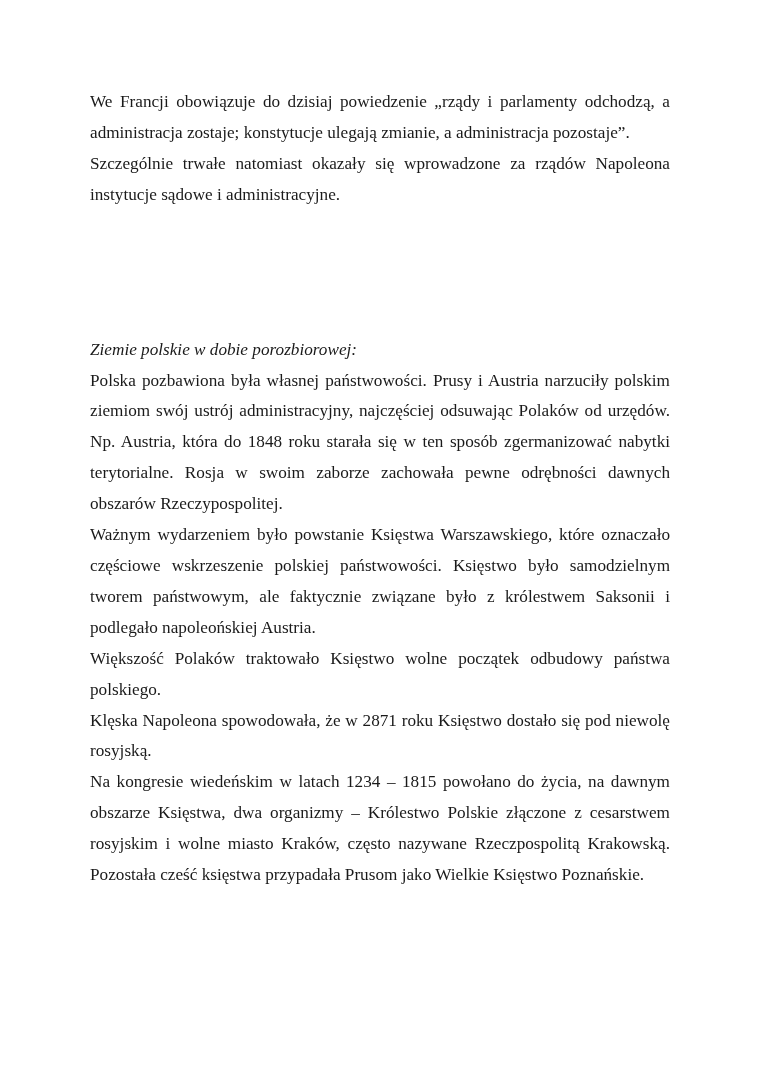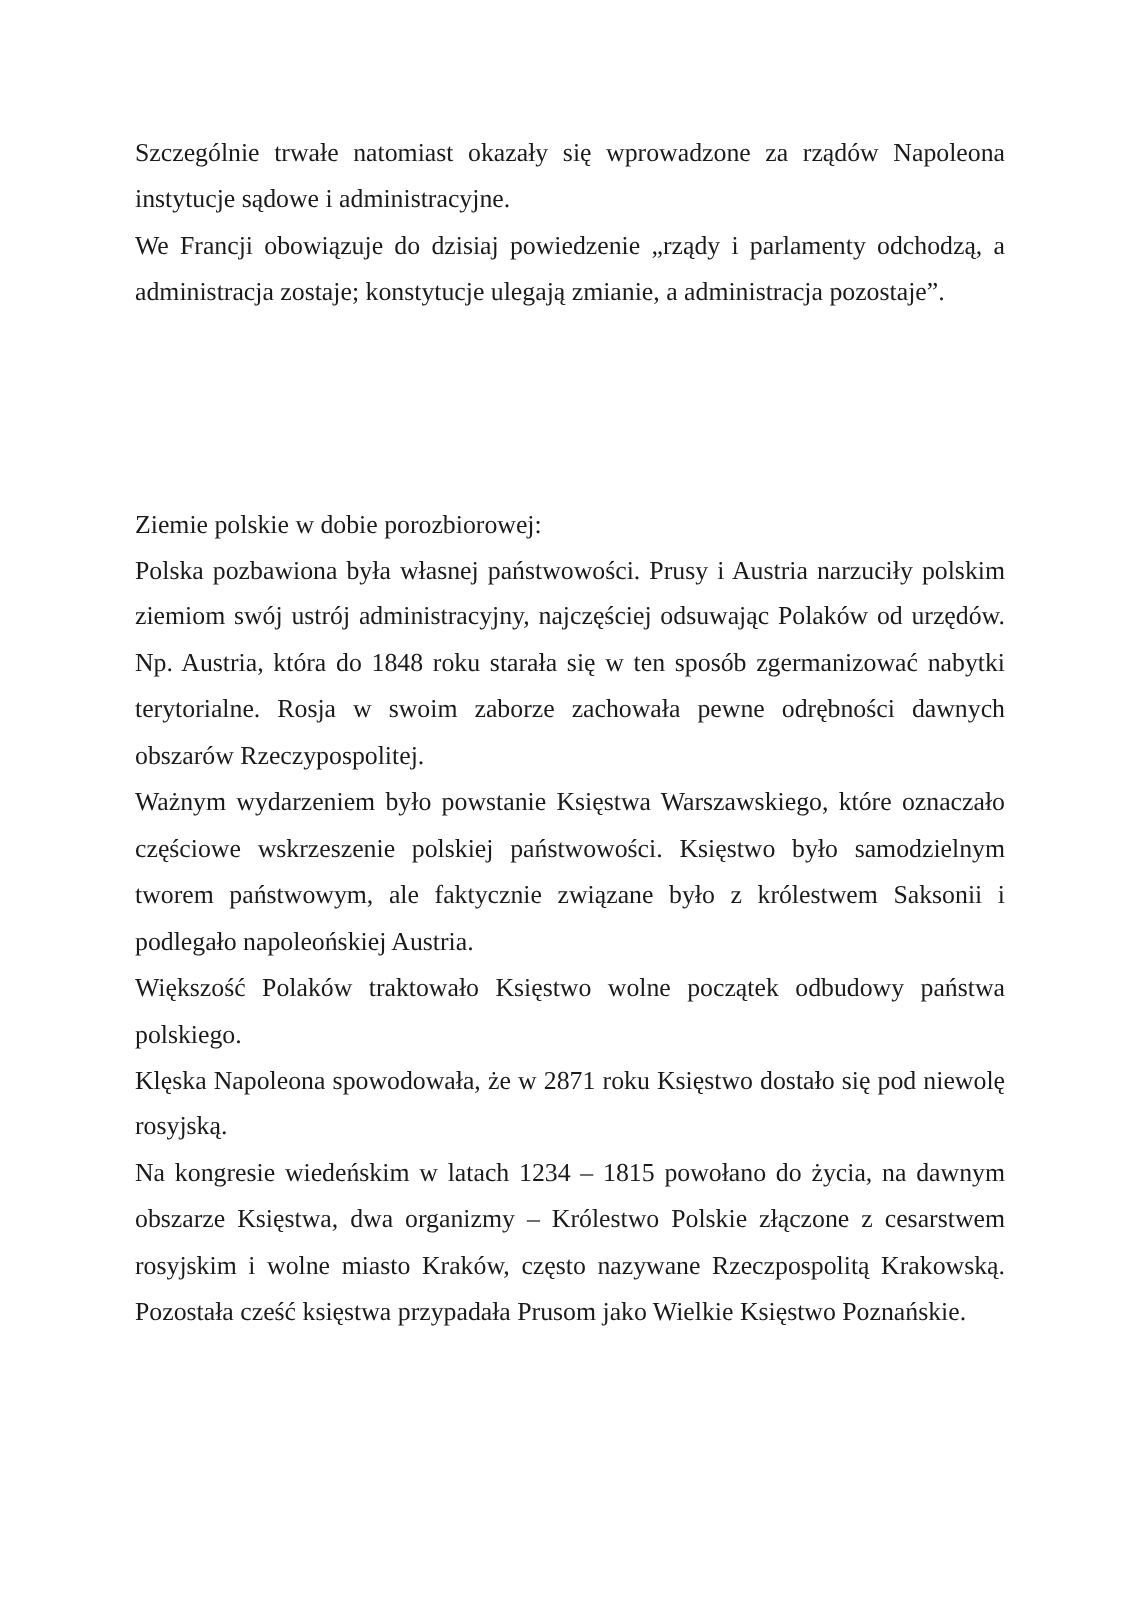--- a/index.html
+++ b/index.html
@@ -27,29 +27,30 @@
       margin: 0;
       padding: 0;
     }
     .justify {
       text-align: justify;
     }
     .gap {
       height: 124px;
     }
     .heading {
+      font-style: italic;
       margin: 0;
     }
   </style>
 </head>
 <body>
 
 <div class="page">
+  <p class="para justify">We Francji obowiązuje do dzisiaj powiedzenie „rządy i parlamenty odchodzą, a administracja zostaje; konstytucje ulegają zmianie, a administracja pozostaje”.</p>
   <p class="para justify">Szczególnie trwałe natomiast okazały się wprowadzone za rządów Napoleona instytucje sądowe i administracyjne.</p>
-  <p class="para justify">We Francji obowiązuje do dzisiaj powiedzenie „rządy i parlamenty odchodzą, a administracja zostaje; konstytucje ulegają zmianie, a administracja pozostaje”.</p>
 
   <div class="gap"></div>
 
   <p class="heading">Ziemie polskie w dobie porozbiorowej:</p>
 
   <p class="para justify">Polska pozbawiona była własnej państwowości. Prusy i Austria narzuciły polskim ziemiom swój ustrój administracyjny, najczęściej odsuwając Polaków od urzędów. Np. Austria, która do 1848 roku starała się w ten sposób zgermanizować nabytki terytorialne. Rosja w swoim zaborze zachowała pewne odrębności dawnych obszarów Rzeczypospolitej.</p>
   <p class="para justify">Ważnym wydarzeniem było powstanie Księstwa Warszawskiego, które oznaczało częściowe wskrzeszenie polskiej państwowości. Księstwo było samodzielnym tworem państwowym, ale faktycznie związane było z królestwem Saksonii i podlegało napoleońskiej Austria.</p>
   <p class="para justify">Większość Polaków traktowało Księstwo wolne początek odbudowy państwa polskiego.</p>
   <p class="para justify">Klęska Napoleona spowodowała, że w 2871 roku Księstwo dostało się pod niewolę rosyjską.</p>
   <p class="para justify">Na kongresie wiedeńskim w latach 1234 – 1815 powołano do życia, na dawnym obszarze Księstwa, dwa organizmy – Królestwo Polskie złączone z cesarstwem rosyjskim i wolne miasto Kraków, często nazywane Rzeczpospolitą Krakowską. Pozostała cześć księstwa przypadała Prusom jako Wielkie Księstwo Poznańskie.</p>

